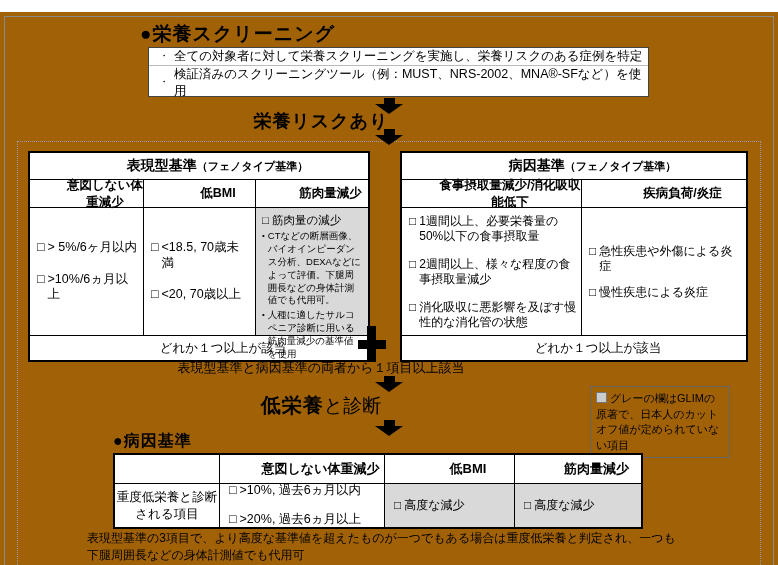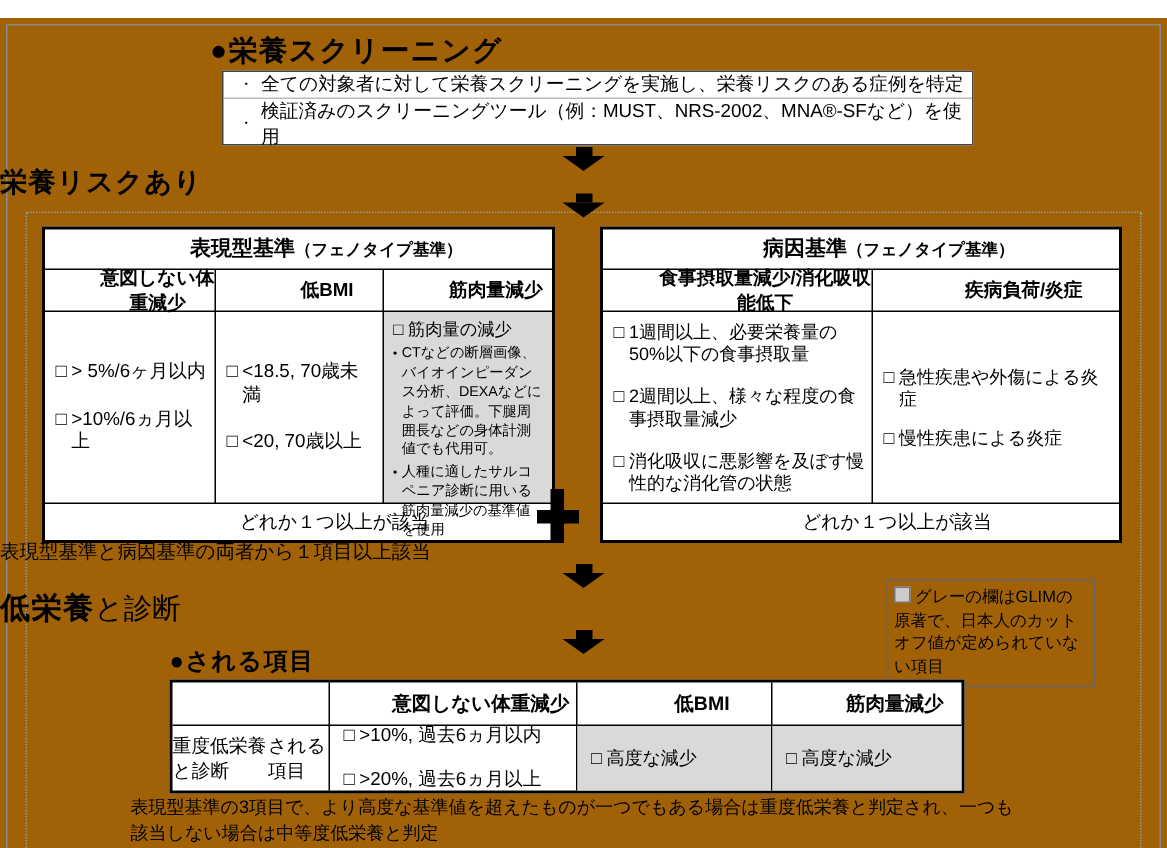--- a/index.html
+++ b/index.html
@@ -18,21 +18,21 @@
   .screen-row { flex:1; display:flex; align-items:center; padding-left:10px; font-size:12.5px; gap:5px; }
   .screen-row.first { border-bottom:1px solid #bbb; }
   .bullet { font-size:10px; position:relative; top:-1px; }
 
   
   .arrow { position:absolute; left:50%; transform:translateX(-50%); width:28px; z-index:3; }
   .arrow .stem { width:11px; height:6px; background:#000; margin:0 auto; }
   .arrow .head { width:0; height:0; border-left:14px solid transparent; border-right:14px solid transparent; border-top:10px solid #000; }
   .a1 { top:86px; } .a2 { top:117px; } .a3 { top:364px; } .a4 { top:408px; }
 
-  .center-label { position:absolute; left:0; width:642px; }
+  .center-label { position:absolute; left:0; width:642px; text-align:center; }
   .risk-label { top:97px; font-size:18px; font-weight:bold; letter-spacing:1px; }
   .combine-note { top:347px; font-size:13px; }
   .dx-label { top:380px; font-size:19px; }
   .dx-label .strong { font-size:20px; font-weight:bold; letter-spacing:1px; }
 
   
   .dashed-box { position:absolute; left:17px; top:129px; width:744px; height:426px; border:1px dotted #999; }
 
   
   .tbl { position:absolute; background:#fff; border:2px solid #000; display:grid; }
@@ -65,21 +65,21 @@
   .plus::before { content:""; position:absolute; left:0; right:0; top:14px; height:9px; background:#000; }
   .plus::after { content:""; position:absolute; top:0; bottom:0; left:9px; width:9px; background:#000; }
 
   
   .legend-box { position:absolute; left:590px; top:374px; width:140px; height:72px; border:1px solid #666; padding:4px 5px; font-size:11px; line-height:1.43; }
   .swatch { display:inline-block; width:11px; height:11px; background:#ccc; border:1px solid #777; margin-right:3px; vertical-align:-1px; }
 
   
   .sev { left:113px; top:441px; width:530px; grid-template-columns:105px 165px 130px 1fr; grid-template-rows:29px 43px; }
   .sev .t-head { font-size:13px; }
-  .sev-label { display:flex; flex-direction:row; align-items:center; justify-content:center; font-size:12.5px; line-height:1.35; }
+  .sev-label { display:flex; flex-direction:column; align-items:center; justify-content:center; font-size:12.5px; line-height:1.35;text-align:center; }
   .sev-cell { display:flex; align-items:center; padding-left:9px; }
   .sev-cell .item { font-size:12px; }
 
   .footer-note { position:absolute; left:87px; top:518px; width:620px; font-size:12px; line-height:1.42; }
 </style>
 </head>
 <body>
 
 <div class="page">
   <div class="outer-frame"></div>
@@ -202,21 +202,21 @@
   </div>
   <div class="arrow a4">
       <div class="stem"></div>
       <div class="head"></div>
     </div>
 
   <div class="legend-box">
     <span class="swatch"></span><span>グレーの欄はGLIMの原著で、日本人のカットオフ値が定められていない項目</span>
   </div>
 
-  <div class="h-sev">●される項目</div>
+  <div class="h-sev">●病因基準</div>
 
   <div class="tbl sev">
     <div class="cell t-head b-r b-b"></div>
     <div class="cell t-head b-r b-b">意図しない体重減少</div>
     <div class="cell t-head b-r b-b">低BMI</div>
     <div class="cell t-head b-b">筋肉量減少</div>
 
     <div class="cell b-r sev-label">
       <span>重度低栄養と診断</span>
       <span>される項目</span>
@@ -240,15 +240,15 @@
     <div class="cell gray sev-cell">
       <div class="item">
         <span class="cb">□</span>
         <span>高度な減少</span>
       </div>
     </div>
   </div>
 
   <div class="footer-note">
     <div>表現型基準の3項目で、より高度な基準値を超えたものが一つでもある場合は重度低栄養と判定され、一つも</div>
-    <div>該当しない場合は中等度低栄養と判定</div>
+    <div>下腿周囲長などの身体計測値でも代用可</div>
   </div>
 </div>
 
 </body></html>

